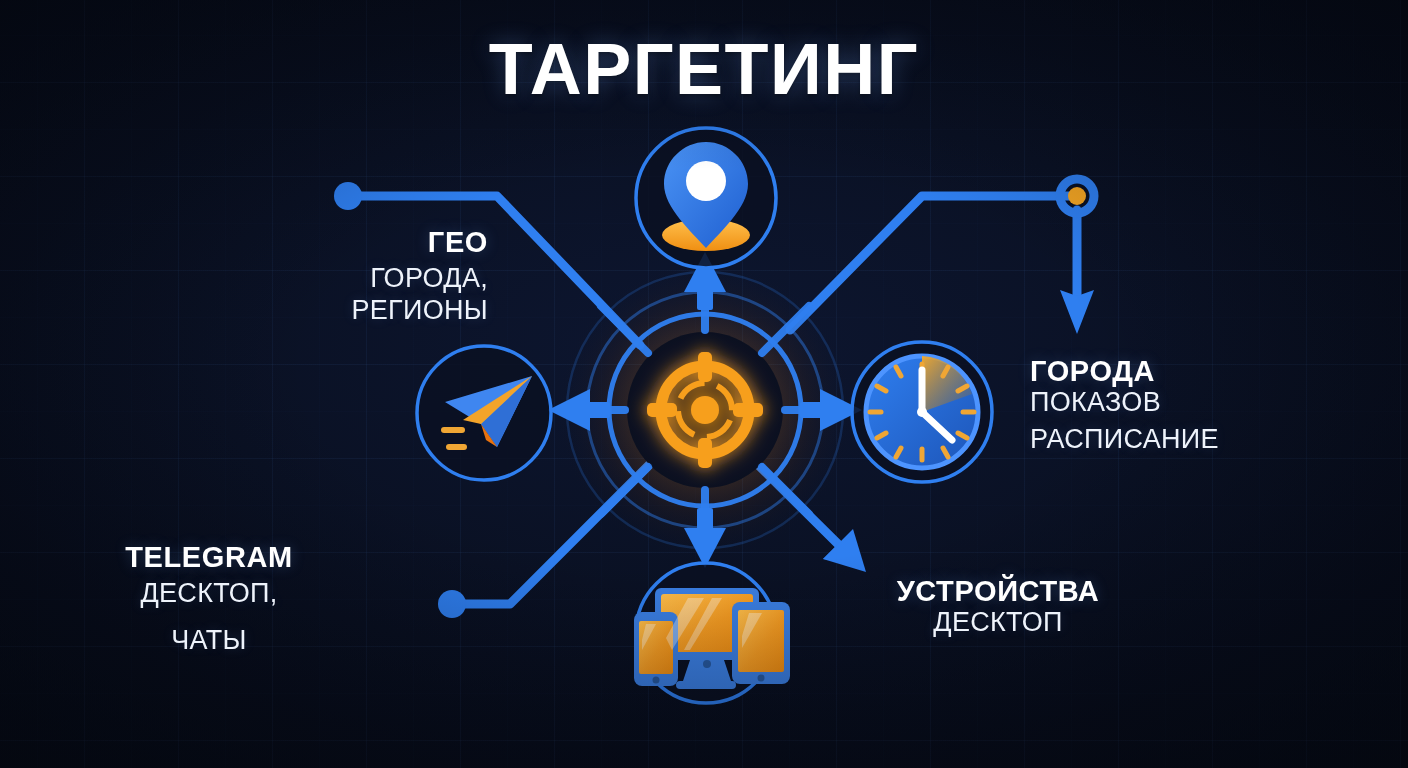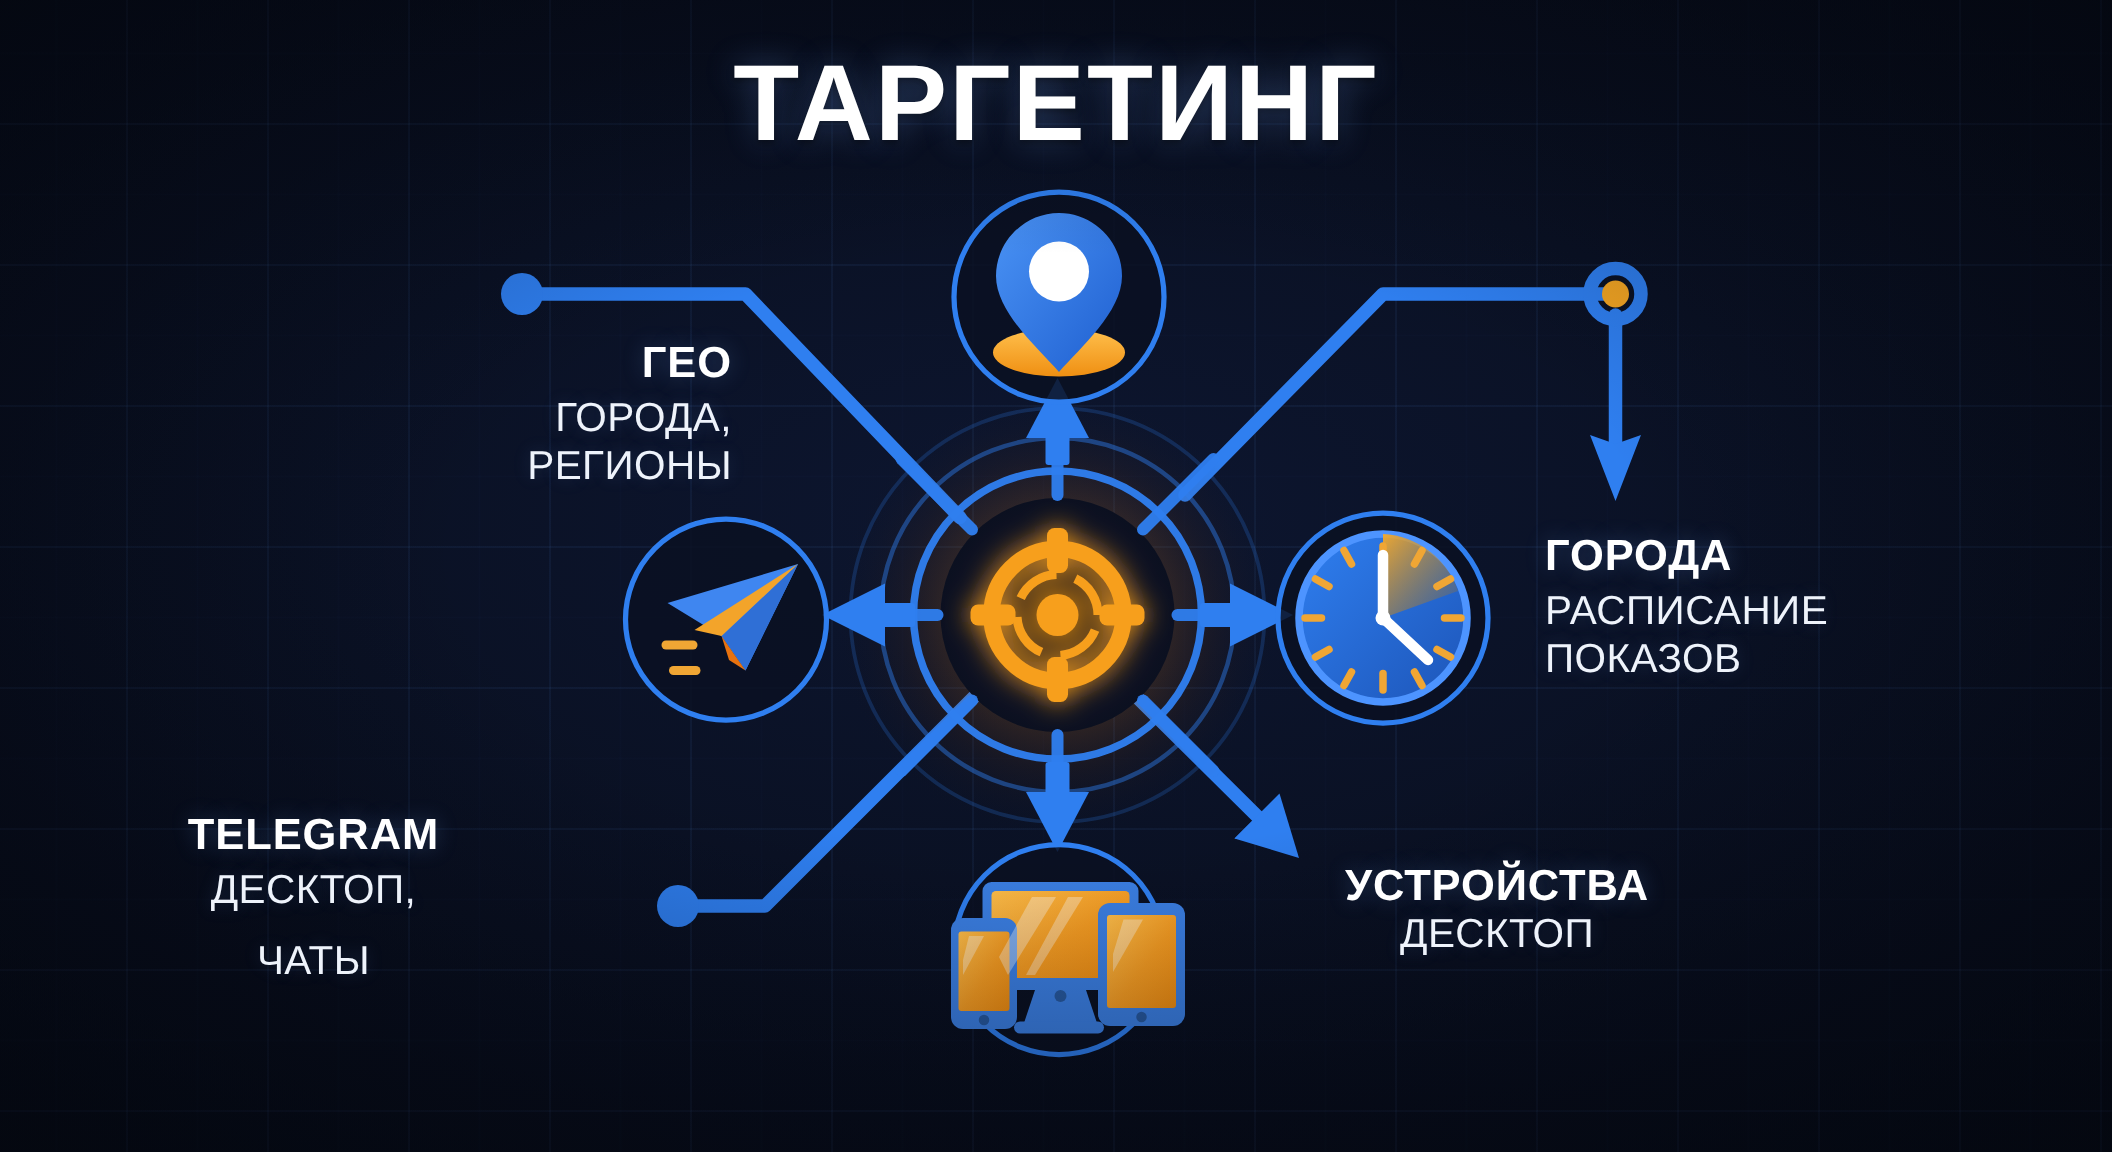--- a/index.html
+++ b/index.html
@@ -267,22 +267,22 @@
   <div class="title">ТАРГЕТИНГ</div>
 
   <div class="lbl" id="label-geo">
     <div class="hd">ГЕО</div>
     <div class="sb">ГОРОДА,</div>
     <div class="sb" style="margin-top:0">РЕГИОНЫ</div>
   </div>
 
   <div class="lbl" id="label-time">
     <div class="hd">ГОРОДА</div>
+    <div class="sb" style="margin-top:0">ПОКАЗОВ</div>
     <div class="sb">РАСПИСАНИЕ</div>
-    <div class="sb" style="margin-top:0">ПОКАЗОВ</div>
   </div>
 
   <div class="lbl" id="label-telegram">
     <div class="hd">TELEGRAM</div>
     <div class="sb">ДЕСКТОП,</div>
     <div class="sb" style="margin-top:15px">ЧАТЫ</div>
   </div>
 
   <div class="lbl" id="label-devices">
     <div class="hd">УСТРОЙСТВА</div>

